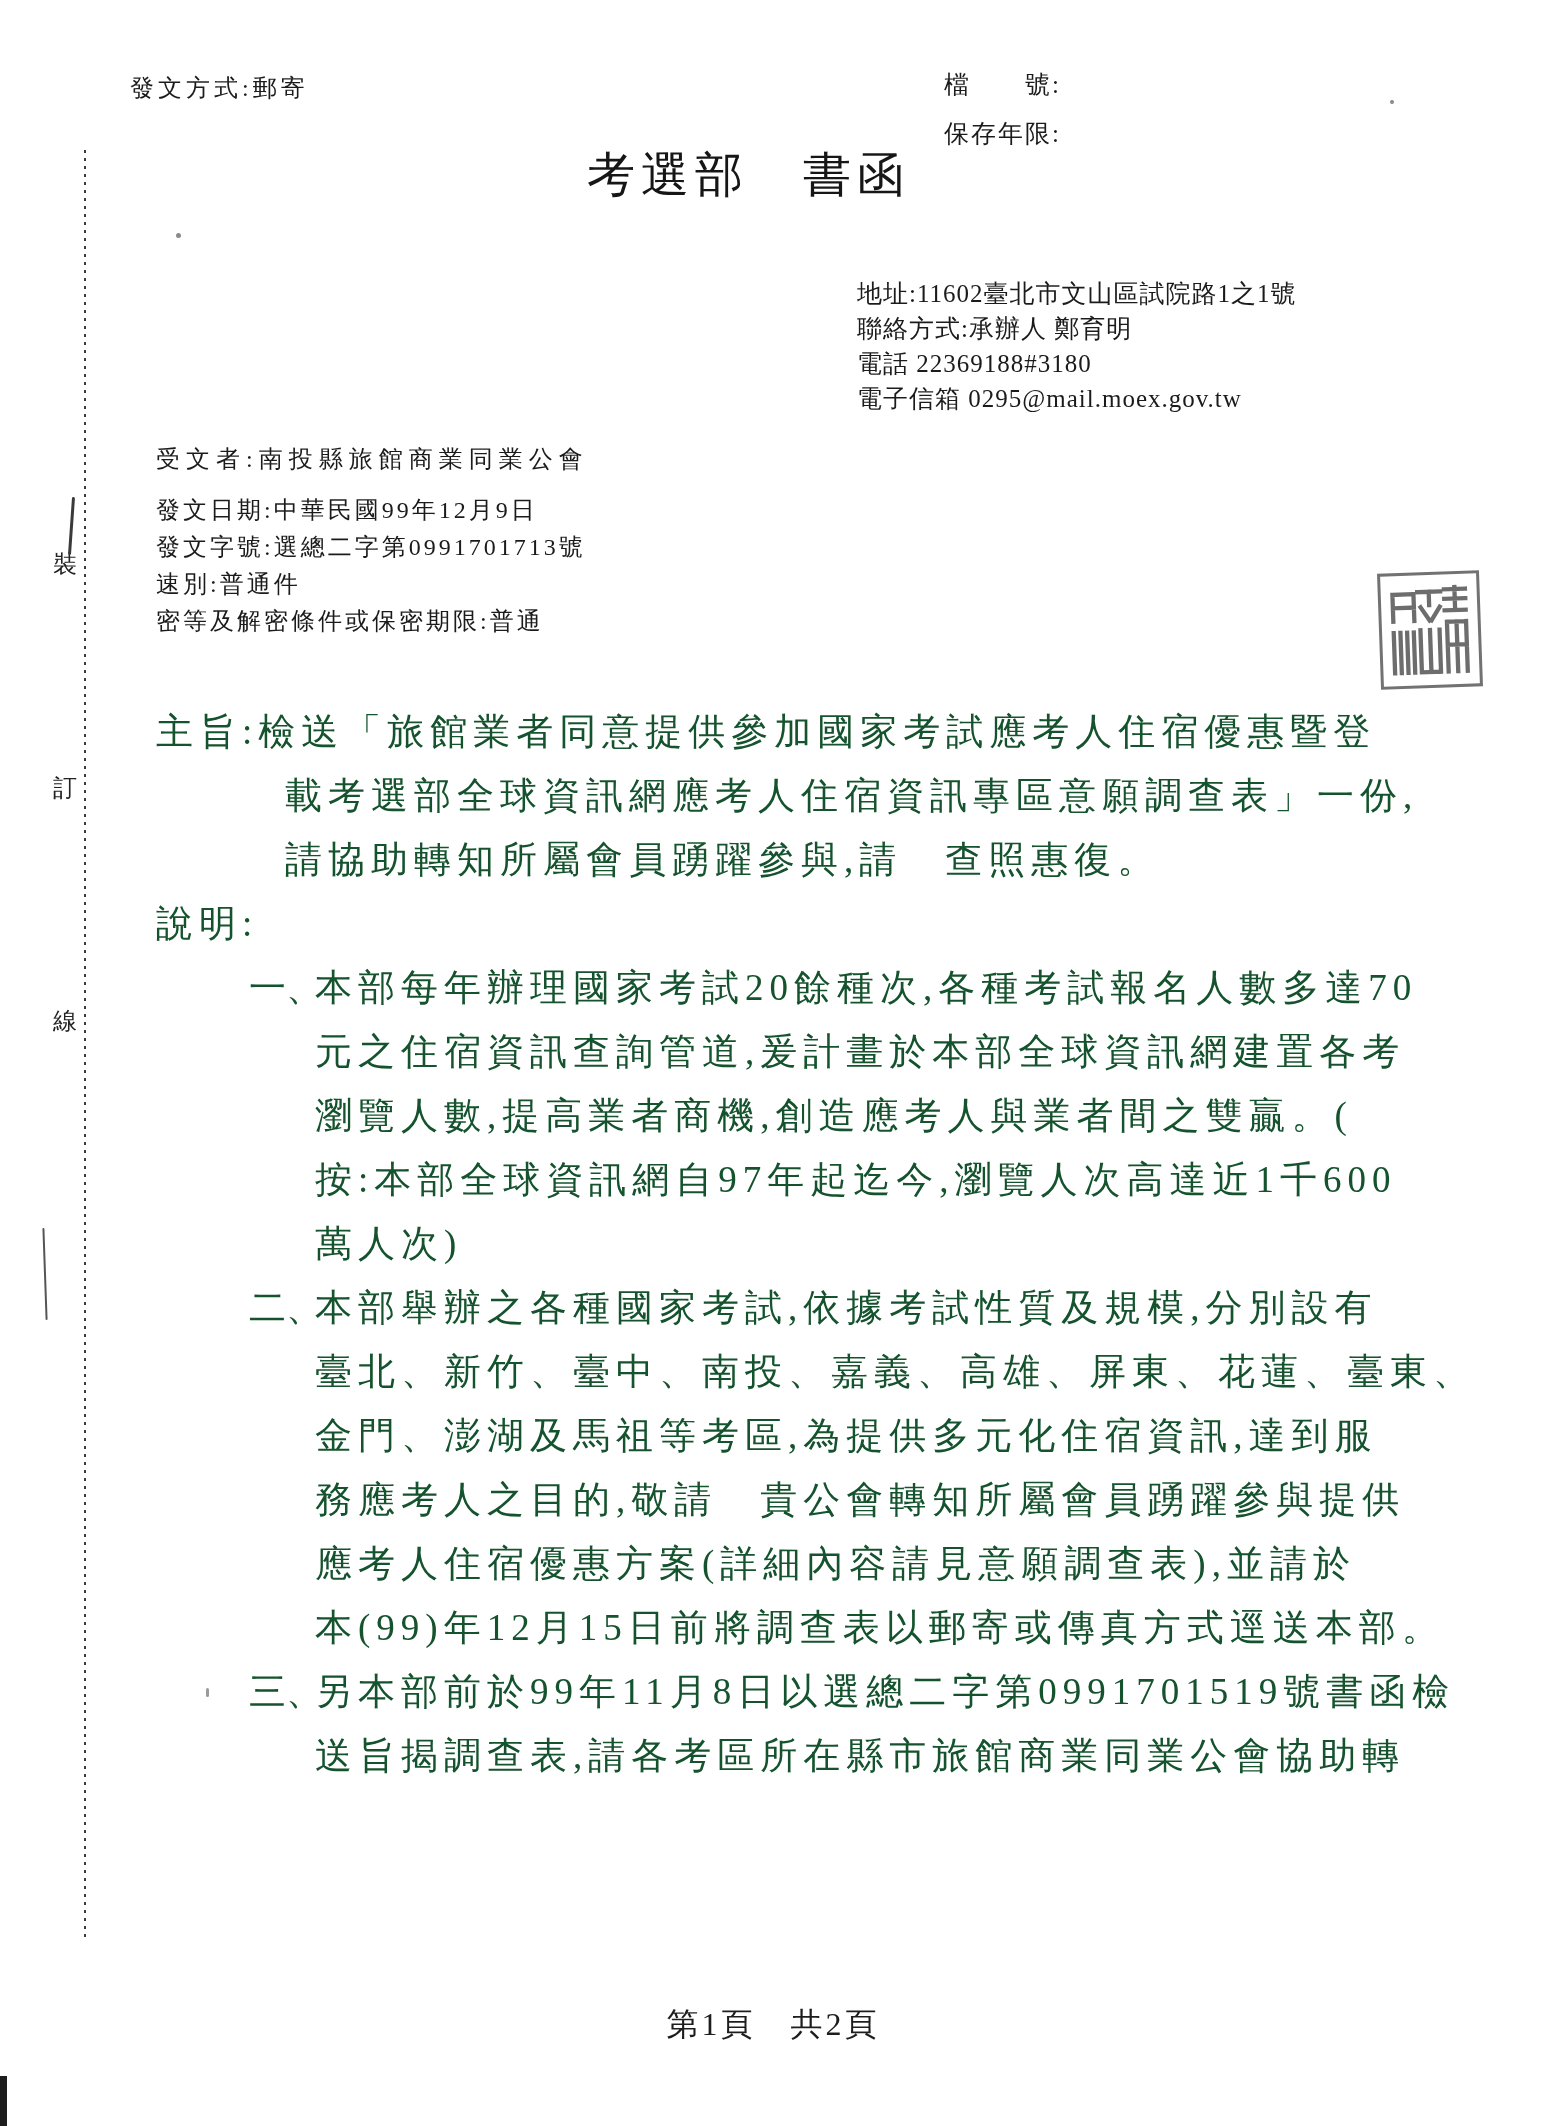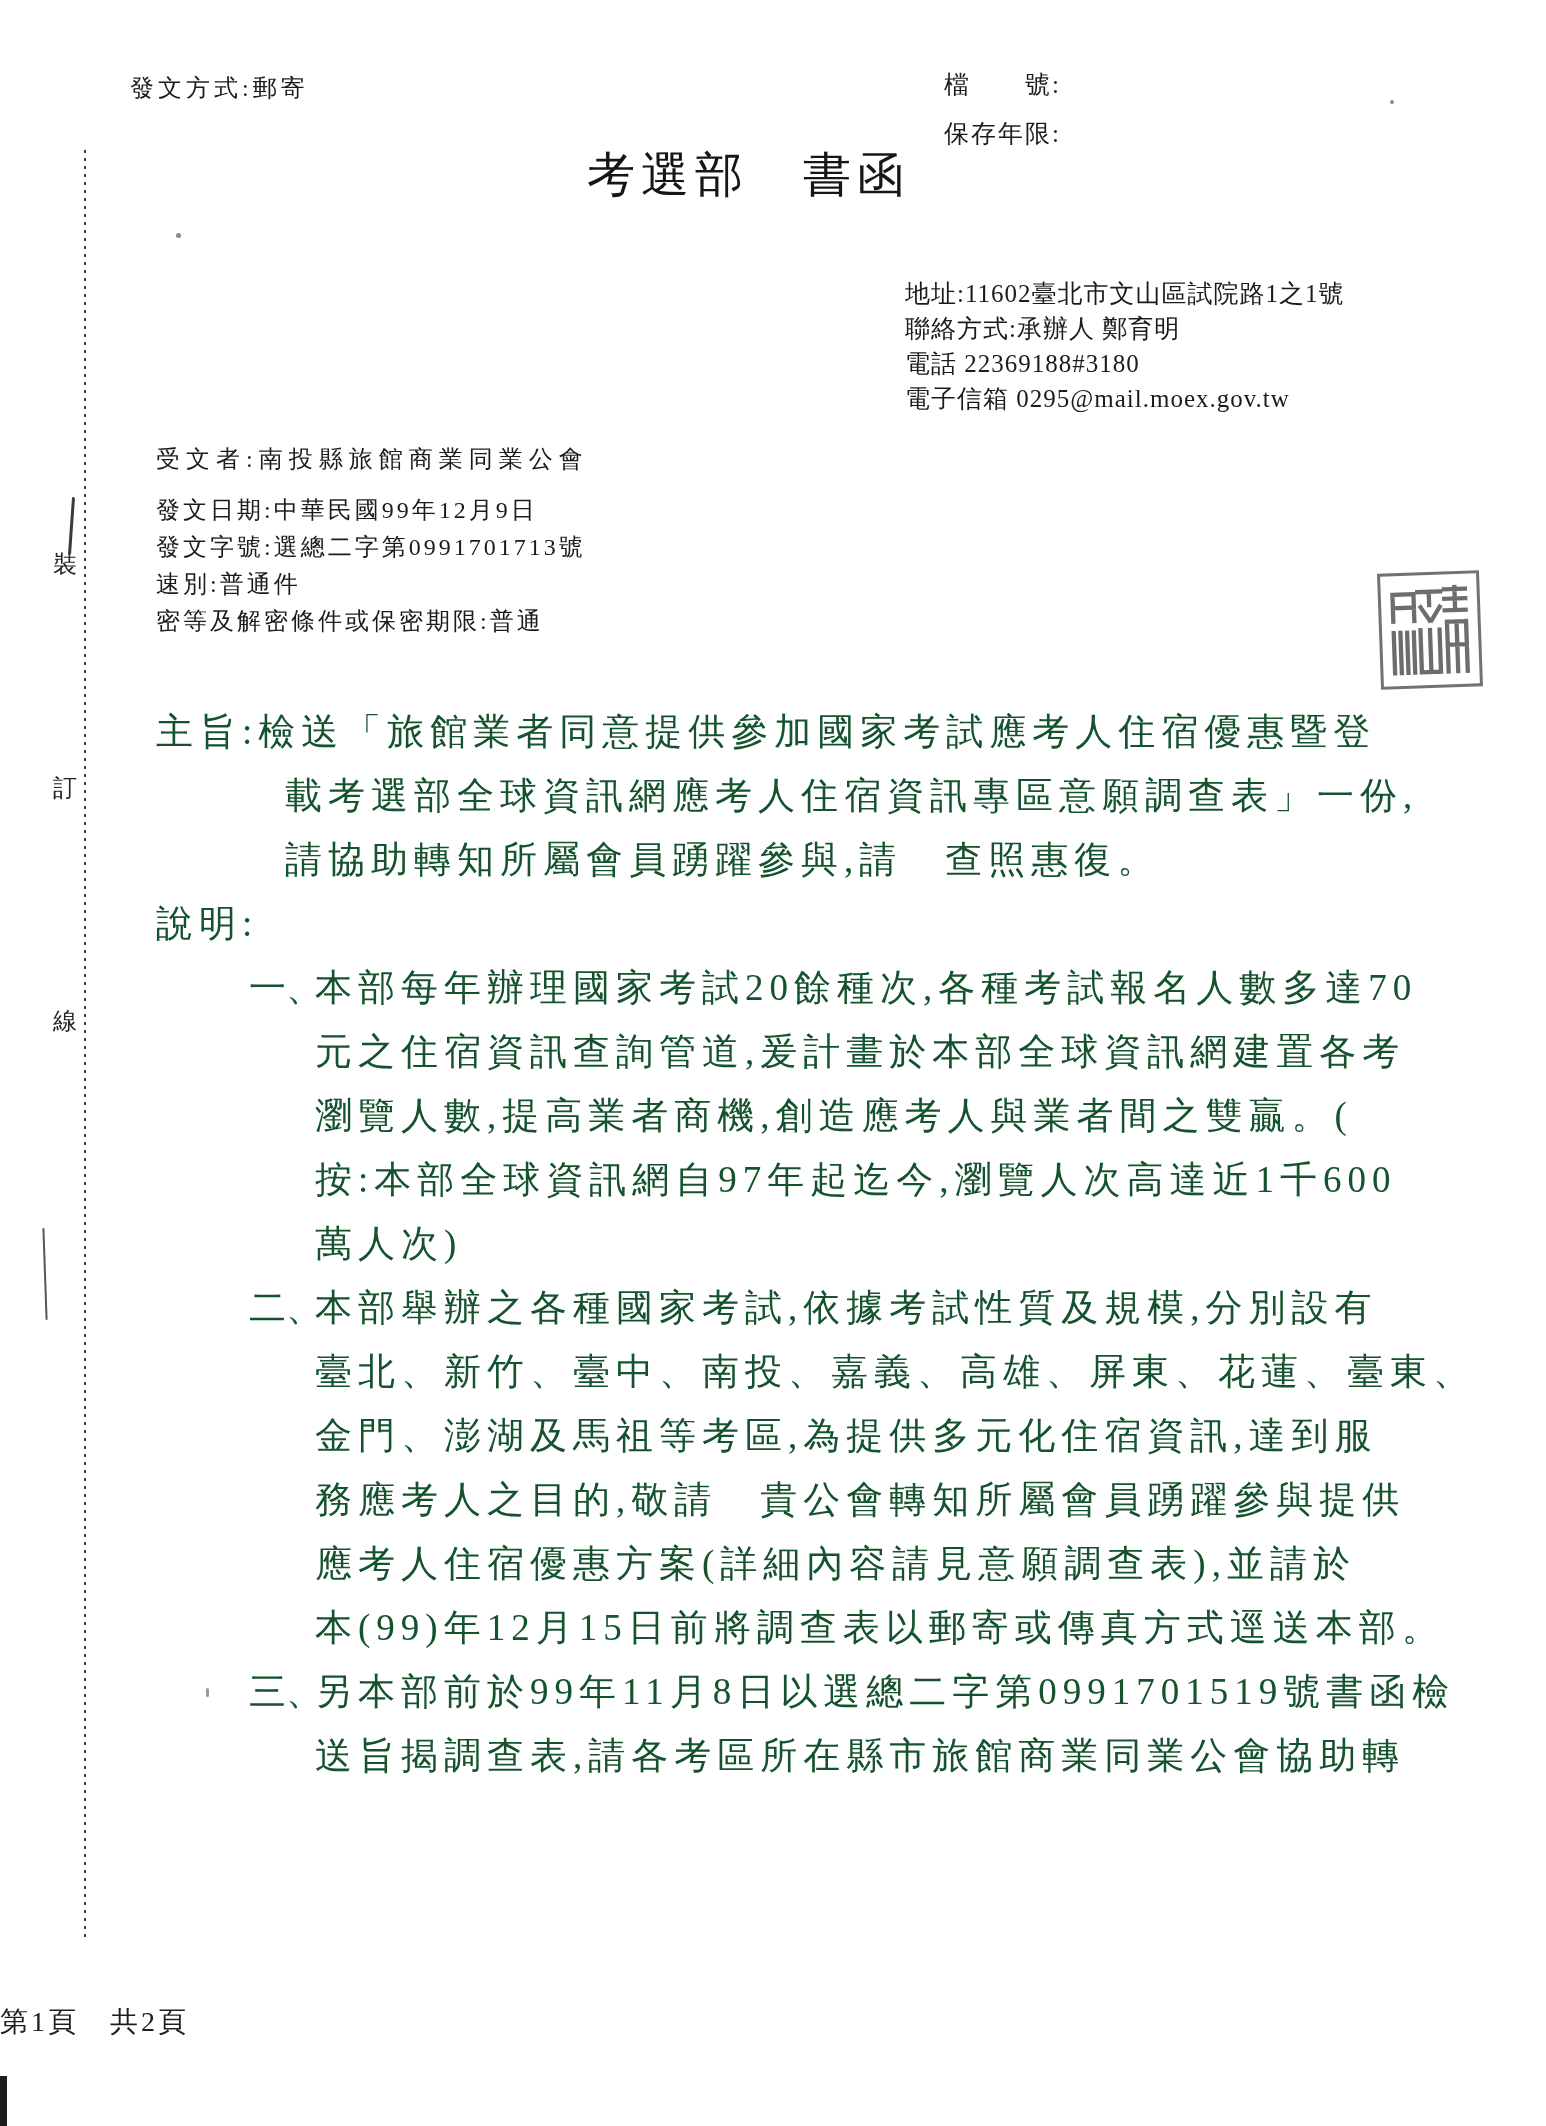--- a/index.html
+++ b/index.html
@@ -21,41 +21,41 @@
   .speck{position:absolute;background:#8a8a8a;border-radius:50%;}
   .s1{left:176px;top:233px;width:5px;height:5px;}
   .s2{left:206px;top:1688px;width:3px;height:9px;border-radius:2px;background:#9a9a9a;}
   .s3{left:1390px;top:100px;width:4px;height:4px;}
 
   
   .delivery{position:absolute;left:130px;top:72px;font-size:24px;letter-spacing:4px;}
   .file-block{position:absolute;left:944px;top:60px;font-size:25px;line-height:49px;letter-spacing:2px;}
   .doc-title{position:absolute;left:-24px;width:1546px;top:143px;text-align:center;
     font-size:48px;letter-spacing:6px;color:#161616;}
-  .sender-block{position:absolute;left:857px;top:276px;font-size:25px;line-height:35px;letter-spacing:1px;white-space:nowrap;margin-left:48px;}
+  .sender-block{position:absolute;left:857px;top:276px;font-size:25px;line-height:35px;letter-spacing:1px;white-space:nowrap;}
   .recipient{position:absolute;left:156px;top:443px;font-size:24px;letter-spacing:6px;white-space:nowrap;}
   .meta-block{position:absolute;left:156px;top:492px;font-size:24px;line-height:37px;letter-spacing:3px;white-space:nowrap;}
 
   
   .seal{position:absolute;left:1379px;top:572px;width:102px;height:116px;
     border:3px solid #636363;box-sizing:border-box;transform:rotate(-2deg);
     display:flex;align-items:center;justify-content:center;opacity:.9;background:rgba(255,255,255,0);}
 
   
   .doc-body{position:absolute;left:156px;top:700px;width:1340px;
     font-size:37px;line-height:64px;letter-spacing:6px;color:#14532d;}
   .line{white-space:nowrap;}
   .subj-cont{padding-left:129px;}
   .heading{letter-spacing:6px;}
   .item-first{padding-left:93px;}
   .num{display:inline-block;width:66px;letter-spacing:0;}
   .item-cont{padding-left:159px;}
 
-  .footer{position:absolute;left:0;width:1546px;top:2003px;text-align:left;
-    font-size:28px;letter-spacing:3px;color:#1d1d1d;}
+  .footer{position:absolute;left:0;width:1546px;top:2003px;text-align:center;
+    font-size:32px;letter-spacing:3px;color:#1d1d1d;}
 </style>
 </head>
 <body>
 
 <div class="page">
 
   <div class="rail"></div>
   <div class="mark mark-zhuang">裝</div>
   <div class="mark mark-ding">訂</div>
   <div class="mark mark-xian">線</div>

